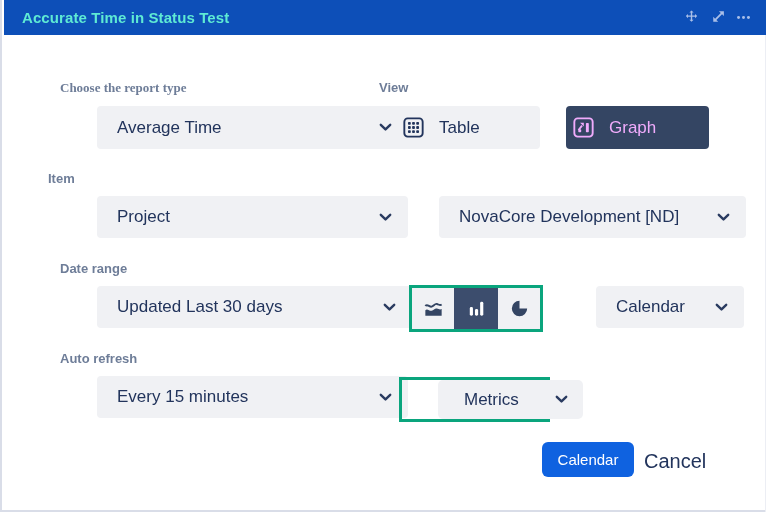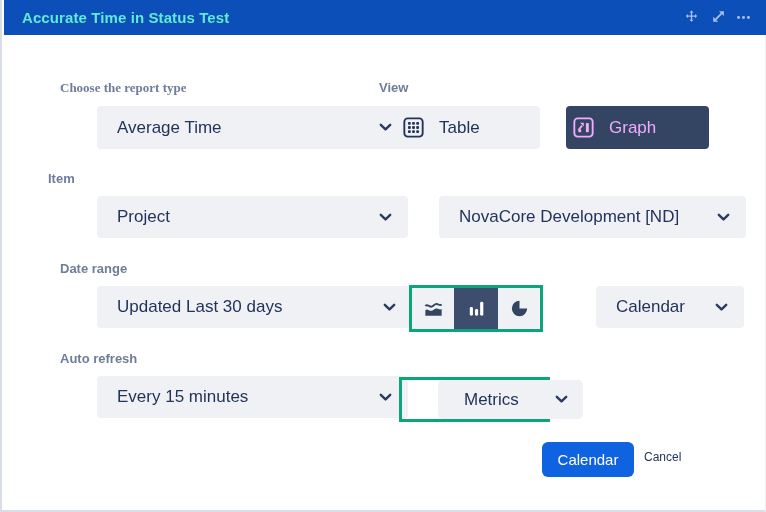--- a/index.html
+++ b/index.html
@@ -60,21 +60,21 @@
   }
   .metrics-wrap .select{ position:static; width:100%; height:100%; border-radius:5px; padding:0 15px 0 26px; }
 
   
   .confirm-btn{
     position:absolute; background:var(--c-confirm_bg,#0f62e0); color:#fff;
     border:none; border-radius:6px; font-size:15px; font-weight:500;
     display:flex; align-items:center; justify-content:center; cursor:pointer;
     font-family:inherit;
   }
-  .cancel-btn{ position:absolute; color:var(--c-dark_text,#22345c); font-size:12px; cursor:pointer; background:none; border:none; font-family:inherit; }
+  .cancel-btn{ position:absolute; color:var(--c-dark_text,#22345c); font-size:20px; cursor:pointer; background:none; border:none; font-family:inherit; }
 </style>
 </head>
 <body>
 
 <div class="dialog">
 
   <div class="header">
     <span class="header-title">Accurate Time in Status Test</span>
     <div class="header-actions">
       <span class="hicon">

